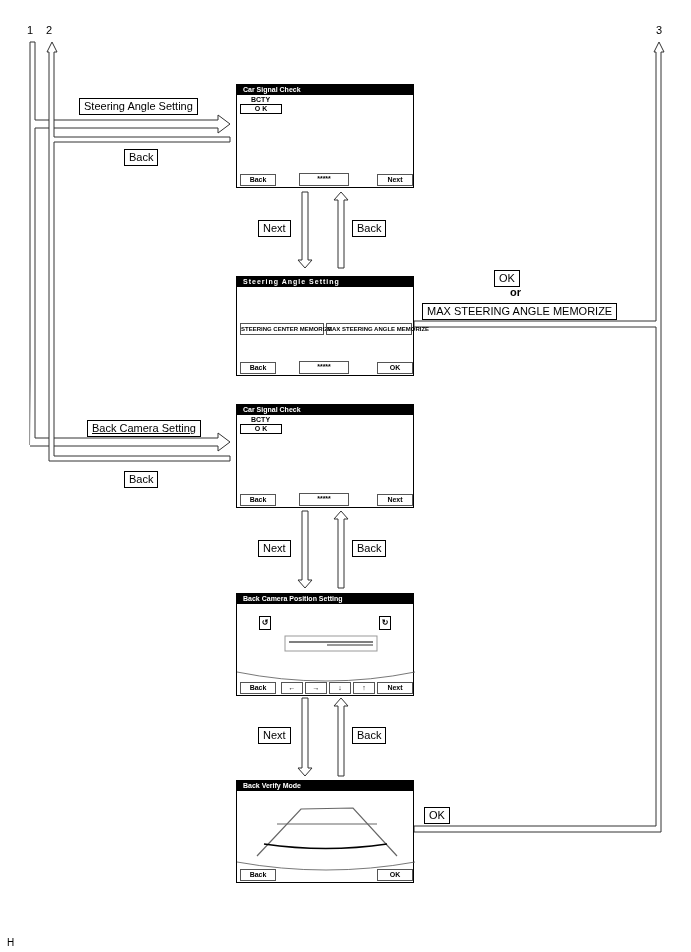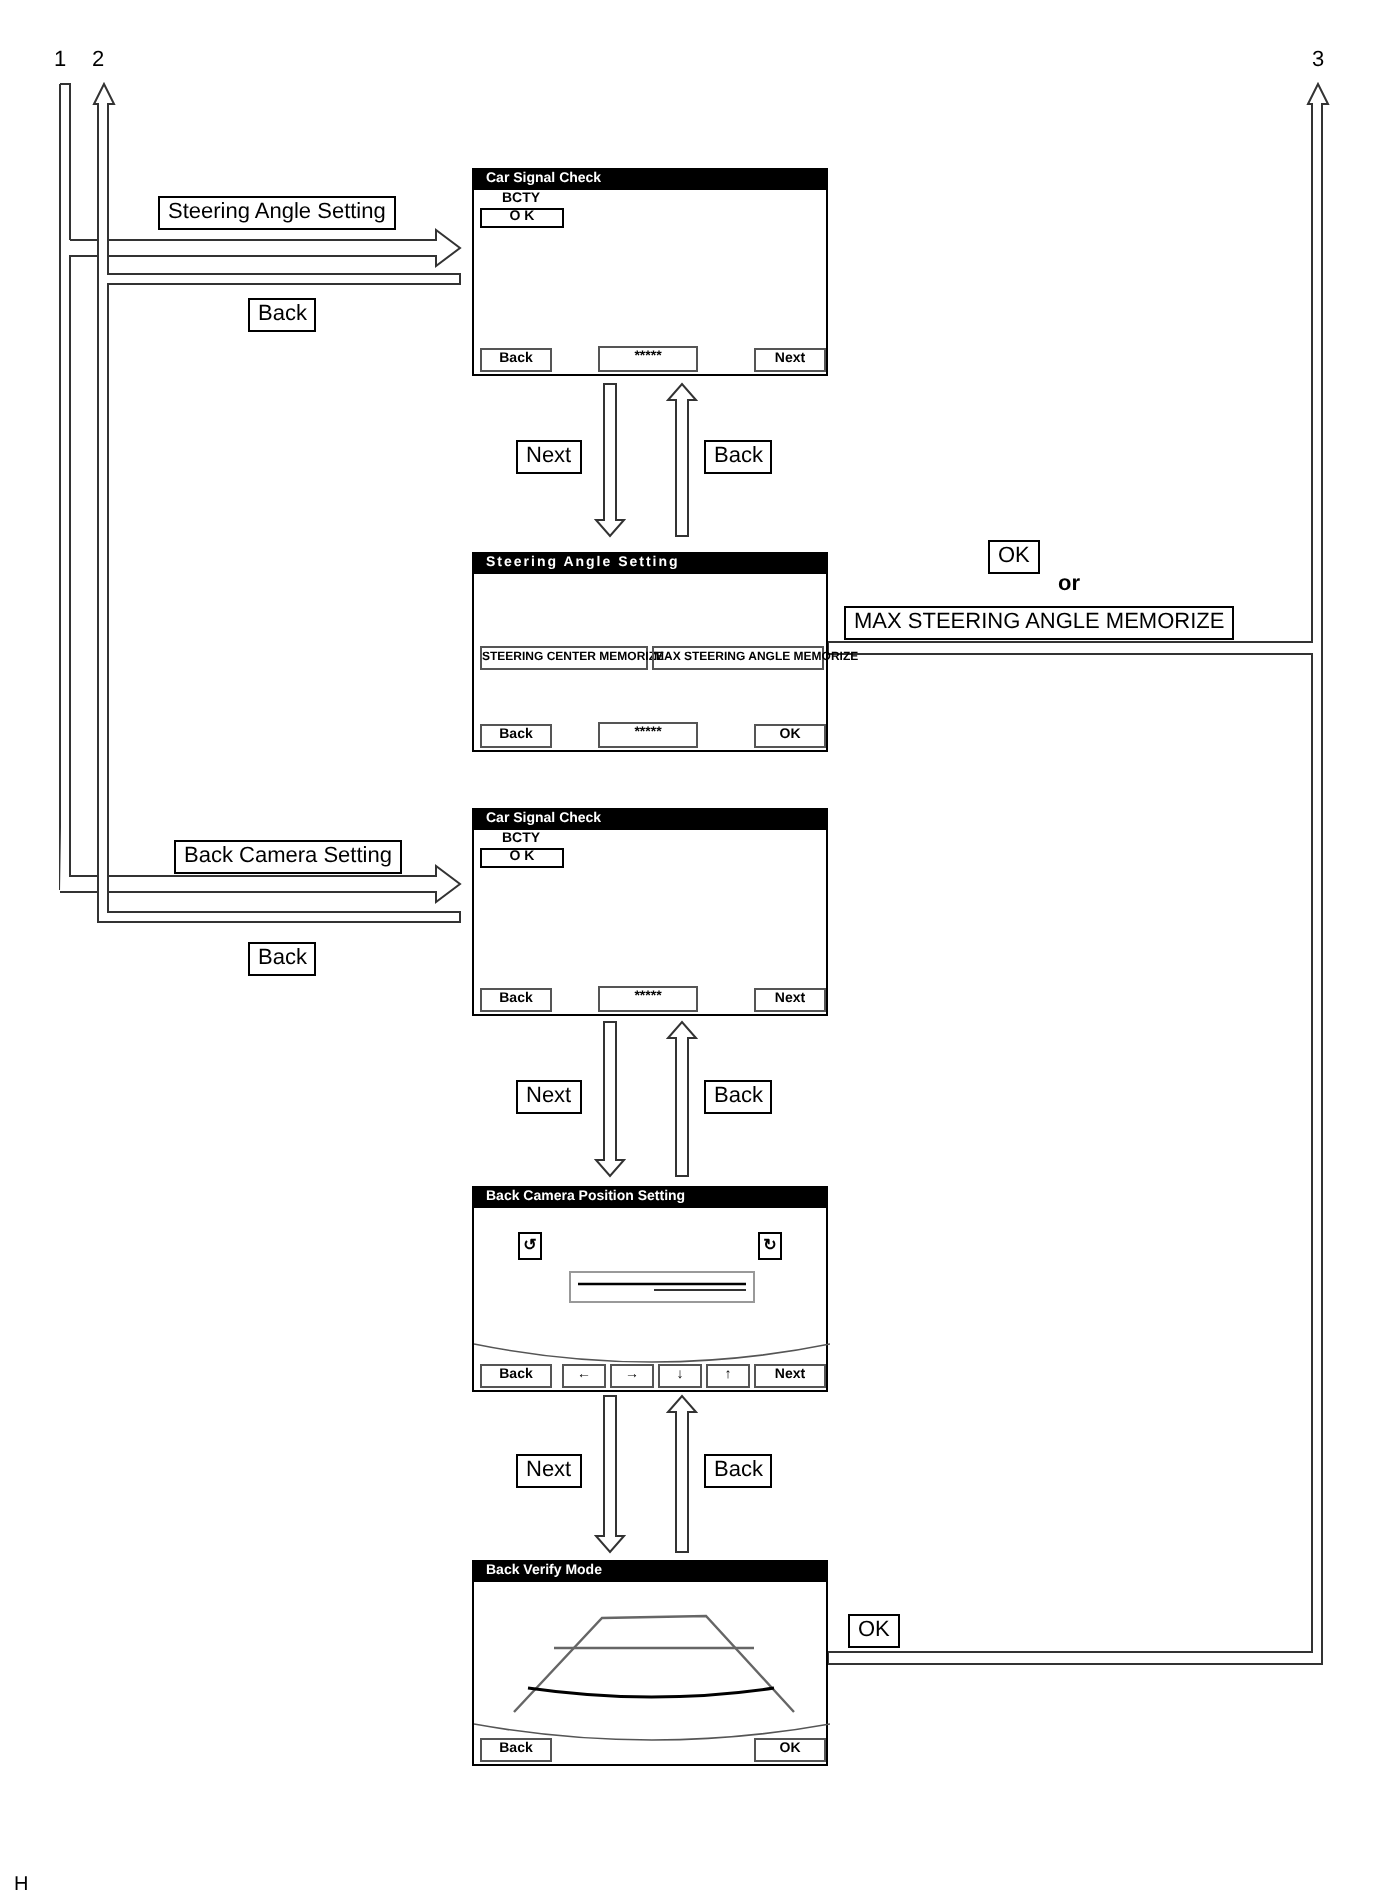--- a/index.html
+++ b/index.html
@@ -46,24 +46,24 @@
 <div class="num" style="left:27px;top:24px;">1</div>
 <div class="num" style="left:46px;top:24px;">2</div>
 <div class="num" style="left:656px;top:24px;">3</div>
 
 <div class="lbl" style="left:79px;top:98px;">Steering Angle Setting</div>
 <div class="lbl" style="left:124px;top:149px;">Back</div>
 <div class="lbl" style="left:258px;top:220px;">Next</div>
 <div class="lbl" style="left:352px;top:220px;">Back</div>
 
 <div class="lbl" style="left:494px;top:270px;">OK</div>
-<div class="plain" style="left:529px;top:286px;font-weight:bold;">or</div>
+<div class="plain" style="left:510px;top:286px;font-weight:bold;">or</div>
 <div class="lbl" style="left:422px;top:303px;">MAX STEERING ANGLE MEMORIZE</div>
 
-<div class="lbl" style="left:87px;top:420px;">Back Camera Setting</div>
+<div class="lbl" style="left:87px;top:420px;text-decoration:underline;">Back Camera Setting</div>
 <div class="lbl" style="left:124px;top:471px;">Back</div>
 <div class="lbl" style="left:258px;top:540px;">Next</div>
 <div class="lbl" style="left:352px;top:540px;">Back</div>
 <div class="lbl" style="left:258px;top:727px;">Next</div>
 <div class="lbl" style="left:352px;top:727px;">Back</div>
 <div class="lbl" style="left:424px;top:807px;">OK</div>
 
 <div class="screen" style="left:236px;top:84px;width:178px;height:104px;">
   <div class="title">Car Signal Check</div>
   <div class="bcty" style="left:14px;top:11px;">BCTY</div>

